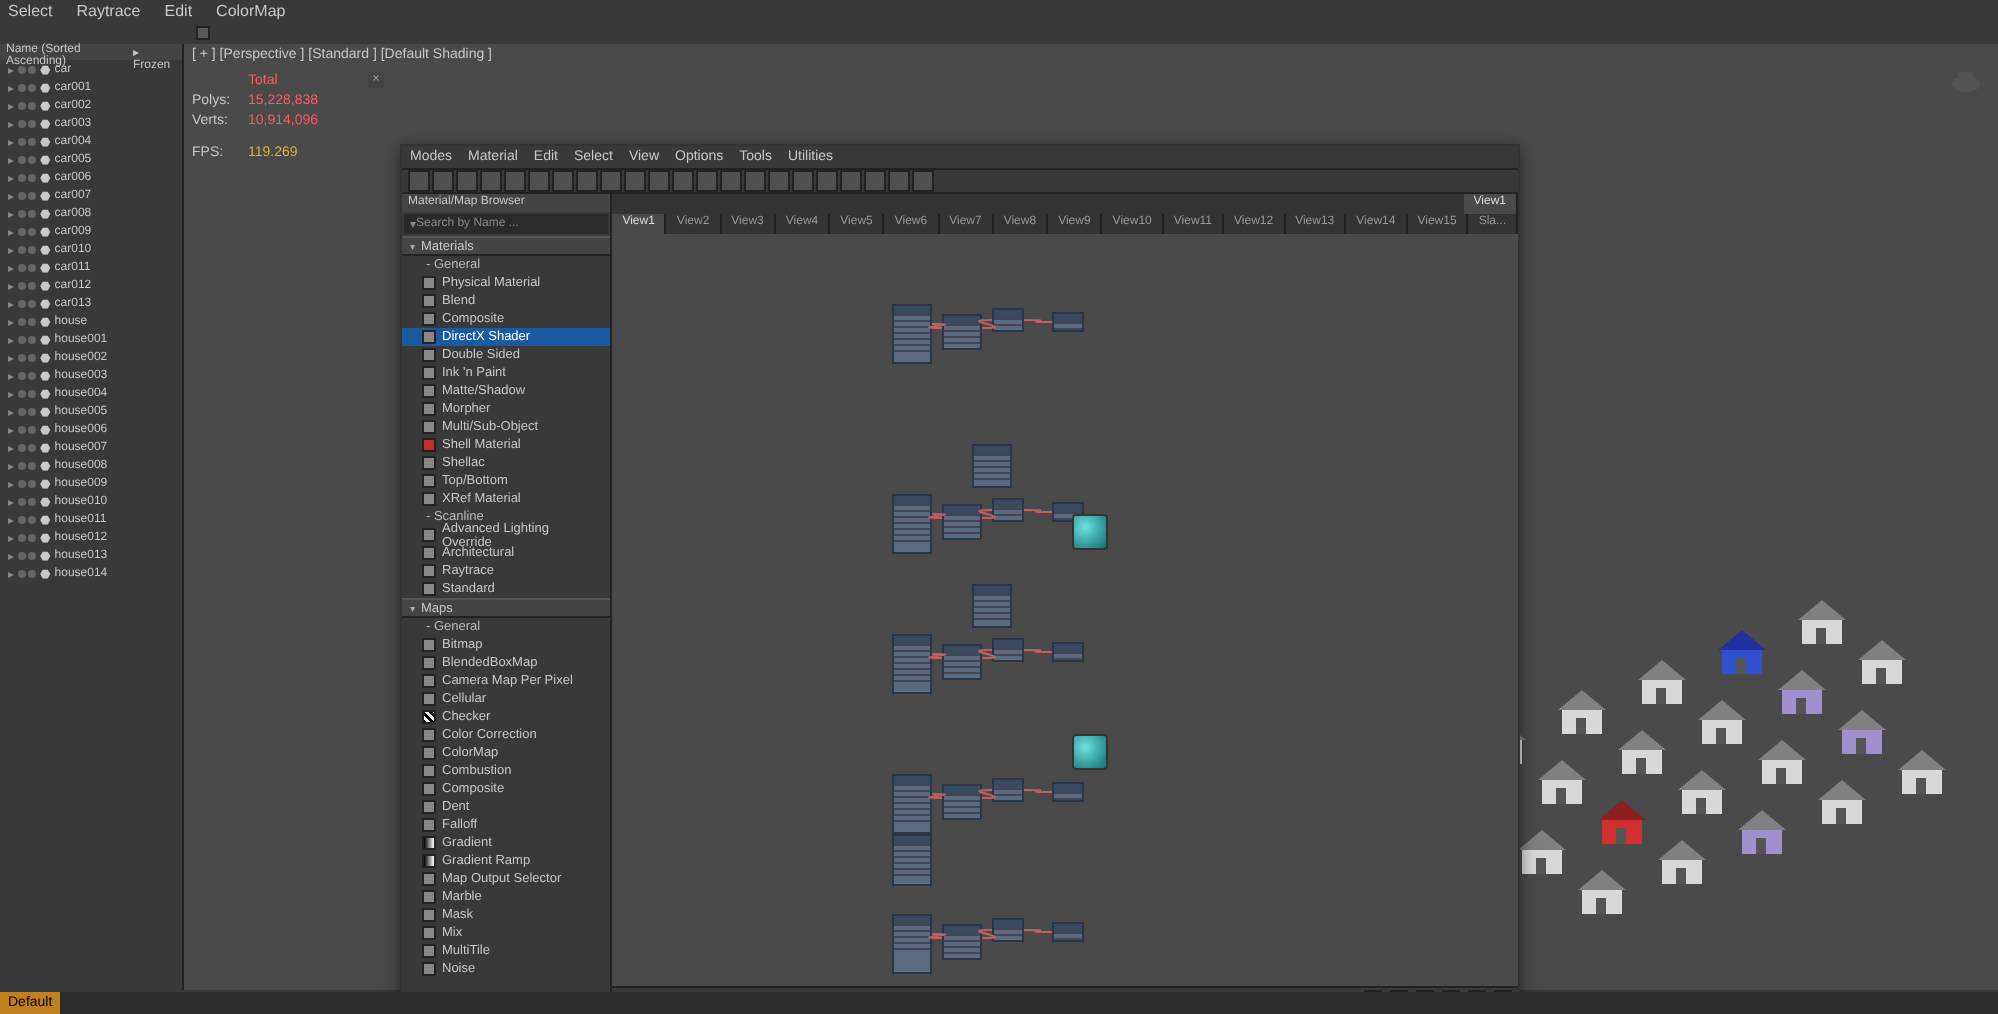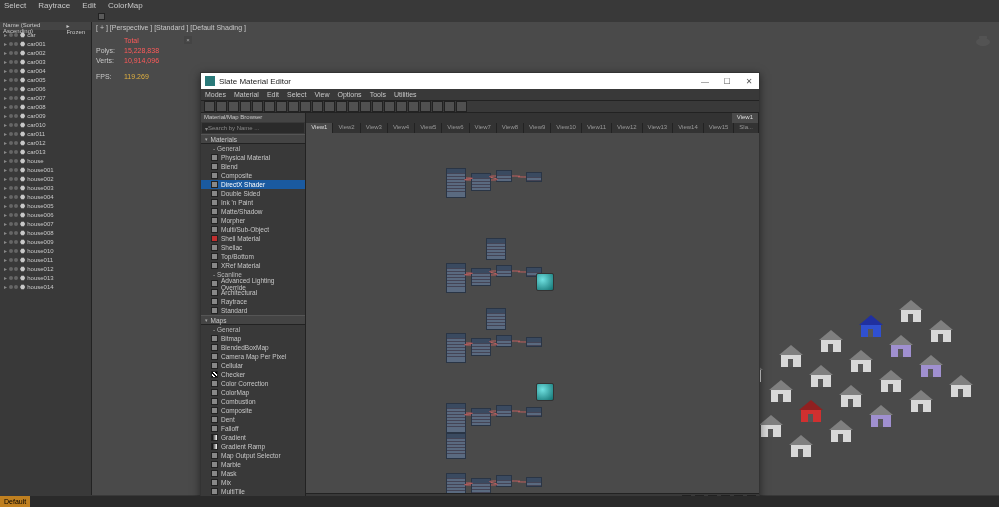--- a/index.html
+++ b/index.html
@@ -346,29 +346,20 @@
           </g>
           <g transform="translate(280,95)">
             <polygon points="0,10 12,0 24,10" fill="#808080"></polygon>
             <rect x="2" y="10" width="20" height="12" fill="#d8d8d8"></rect>
             <rect x="9" y="14" width="5" height="8" fill="#555"></rect>
           </g>
         </svg>
     </div>
 
     <div class="sme">
-      <div class="sme-title">
-        <div class="ico"></div>
-        <span>Slate Material Editor</span>
-        <div class="wbtns">
-          <span>—</span>
-          <span>☐</span>
-          <span>✕</span>
-        </div>
-      </div>
       <div class="sme-menu">
         <span>Modes</span>
         <span>Material</span>
         <span>Edit</span>
         <span>Select</span>
         <span>View</span>
         <span>Options</span>
         <span>Tools</span>
         <span>Utilities</span>
       </div>

